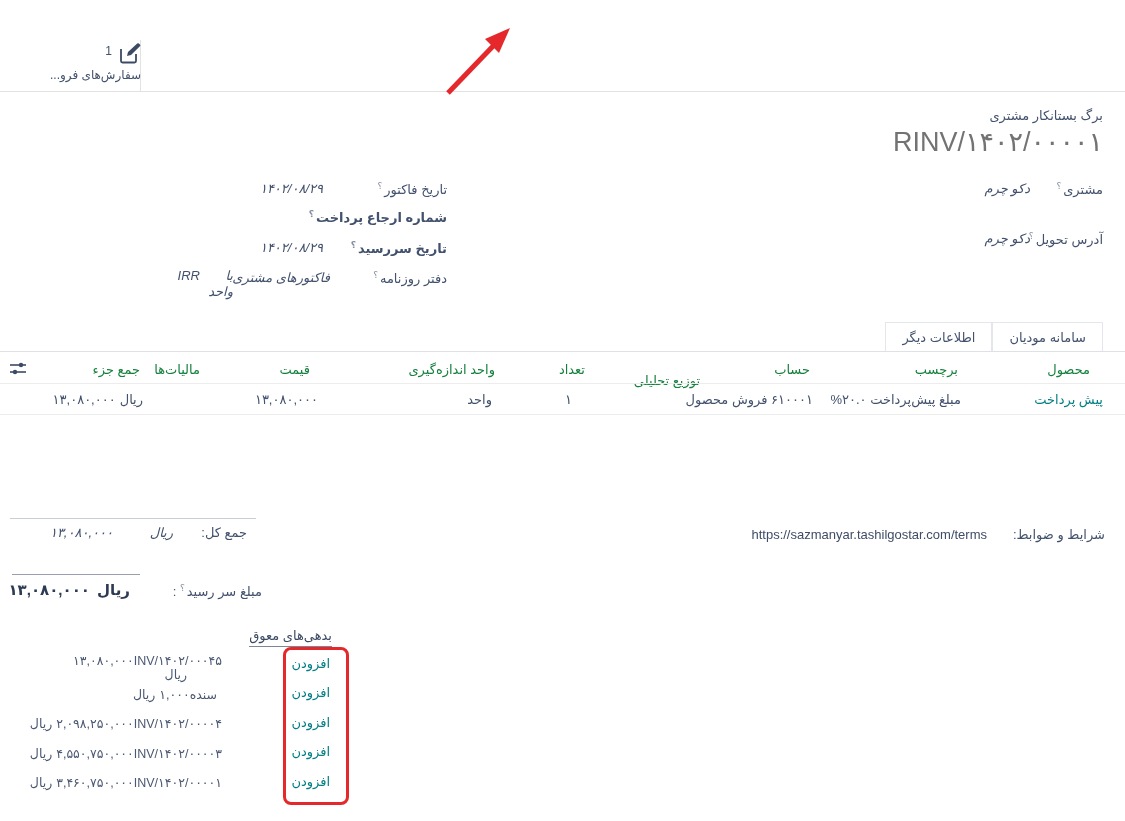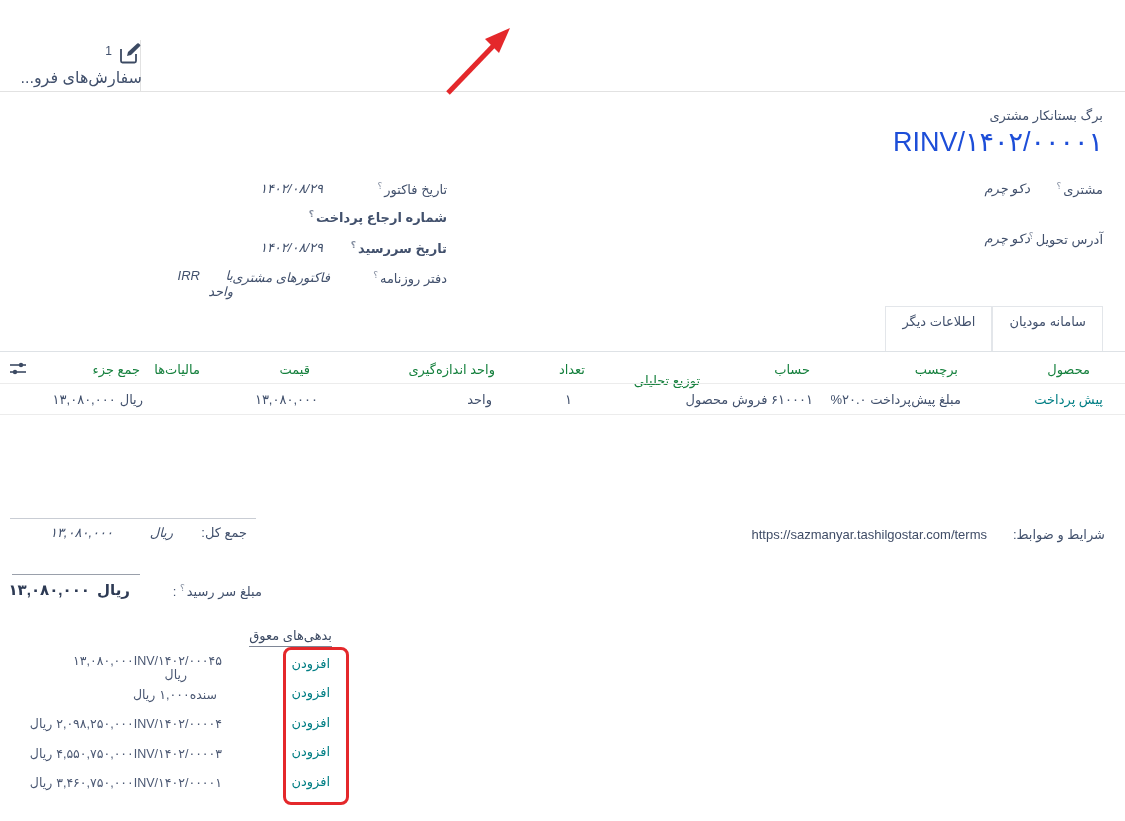--- a/index.html
+++ b/index.html
@@ -12,24 +12,24 @@
   sup.help{font-size:9px;opacity:.65;margin-right:2px;vertical-align:super;}
   
   .banner{top:0;left:0;width:1125px;height:40px;background:#d8edf2;border-bottom:1px solid #c7e0e7;display:flex;align-items:center;justify-content:flex-start;box-sizing:border-box;}
   .banner-text{padding-right:14px;color:#33415c;font-size:13px;}
   
   .btnbar{top:40px;left:0;width:1125px;height:52px;background:#fff;border-bottom:1px solid #e2e2e2;box-sizing:border-box;}
   .btnbar .vdiv{position:absolute;top:0;left:140px;width:1px;height:51px;background:#e2e2e2;}
   .smartbtn{position:absolute;top:3px;left:50px;width:92px;height:46px;cursor:pointer;}
   .smartbtn .toprow{display:flex;flex-direction:row;justify-content:flex-end;align-items:flex-start;gap:6px;direction:ltr;}
   .smartbtn .cnt{font-size:12px;color:#42516d;margin-top:1px;}
-  .smartbtn .slabel{font-size:16px;color:#42516d;white-space:nowrap;text-align:left;direction:rtl;margin-top:0px;}
+  .smartbtn .slabel{font-size:12px;color:#42516d;white-space:nowrap;text-align:left;direction:rtl;margin-top:0px;}
   
   .tabs{top:321px;right:22px;height:31px;display:flex;flex-direction:row;align-items:flex-end;}
-  .tab{height:46px;line-height:29px;padding:0 16px;border:1px solid #e3e6ea;background:#fff;color:#42516d;white-space:nowrap;box-sizing:border-box;cursor:pointer;}
+  .tab{height:30px;line-height:29px;padding:0 16px;border:1px solid #e3e6ea;background:#fff;color:#42516d;white-space:nowrap;box-sizing:border-box;cursor:pointer;}
   .tab.active{height:32px;line-height:27px;border:1px solid #dee2e6;border-top:3px solid #714B67;border-bottom:1px solid #fff;color:#2d3a54;z-index:3;position:relative;}
   .tabline{top:351px;left:0;width:1125px;height:1px;background:#dee2e6;}
   
   .thead{font-size:13px;color:#15803d;font-weight:500;white-space:nowrap;}
   .rowline{left:0;width:1125px;height:1px;background:#ececec;}
   .cell{font-size:13px;white-space:nowrap;}
   .teal{color:#017E84;}
   .money{display:flex;direction:ltr;gap:4px;white-space:nowrap;}
   
   .addlink{color:#017E84;font-size:13px;white-space:nowrap;cursor:pointer;}
@@ -54,21 +54,21 @@
             <path d="M3 6 v12 a1.5 1.5 0 0 0 1.5 1.5 h12 a1.5 1.5 0 0 0 1.5 -1.5 v-7" stroke="#3c4a63" stroke-width="1.8" fill="none"></path>
             <path d="M9 13 l1-4 L19.2 0.6 a1.2 1.2 0 0 1 1.7 0 l1.0 1.0 a1.2 1.2 0 0 1 0 1.7 L13 12 z" fill="#3c4a63"></path>
           </svg>
         </span>
       </div>
       <div class="slabel">سفارش‌های فرو...</div>
     </div>
   </div>
 
   <div class="abs lbl" style="top:108px;right:22px;">برگ بستانکار مشتری</div>
-  <div class="abs" style="top:126px;right:22px;font-size:27px;font-weight:500;color:#1d4ed8;" dir="ltr">RINV/۱۴۰۲/۰۰۰۰۱</div>
+  <div class="abs" style="top:126px;right:22px;font-size:27px;font-weight:500;color:#737373;" dir="ltr">RINV/۱۴۰۲/۰۰۰۰۱</div>
 
   <div class="abs lbl" style="top:181px;right:22px;"><span>مشتری</span><sup class="help">؟</sup></div>
   <div class="abs val" style="top:181px;right:95px;">دکو چرم</div>
   <div class="abs lbl" style="top:231px;right:22px;"><span>آدرس تحویل</span><sup class="help">؟</sup></div>
   <div class="abs val" style="top:231px;right:95px;">دکو چرم</div>
 
   <div class="abs lbl" style="top:181px;right:678px;"><span>تاریخ فاکتور</span><sup class="help">؟</sup></div>
   <div class="abs val" style="top:181px;right:802px;" dir="ltr">۱۴۰۲/۰۸/۲۹</div>
 
   <div class="abs lbl bold" style="top:209px;right:678px;"><span>شماره ارجاع پرداخت</span><sup class="help">؟</sup></div>

